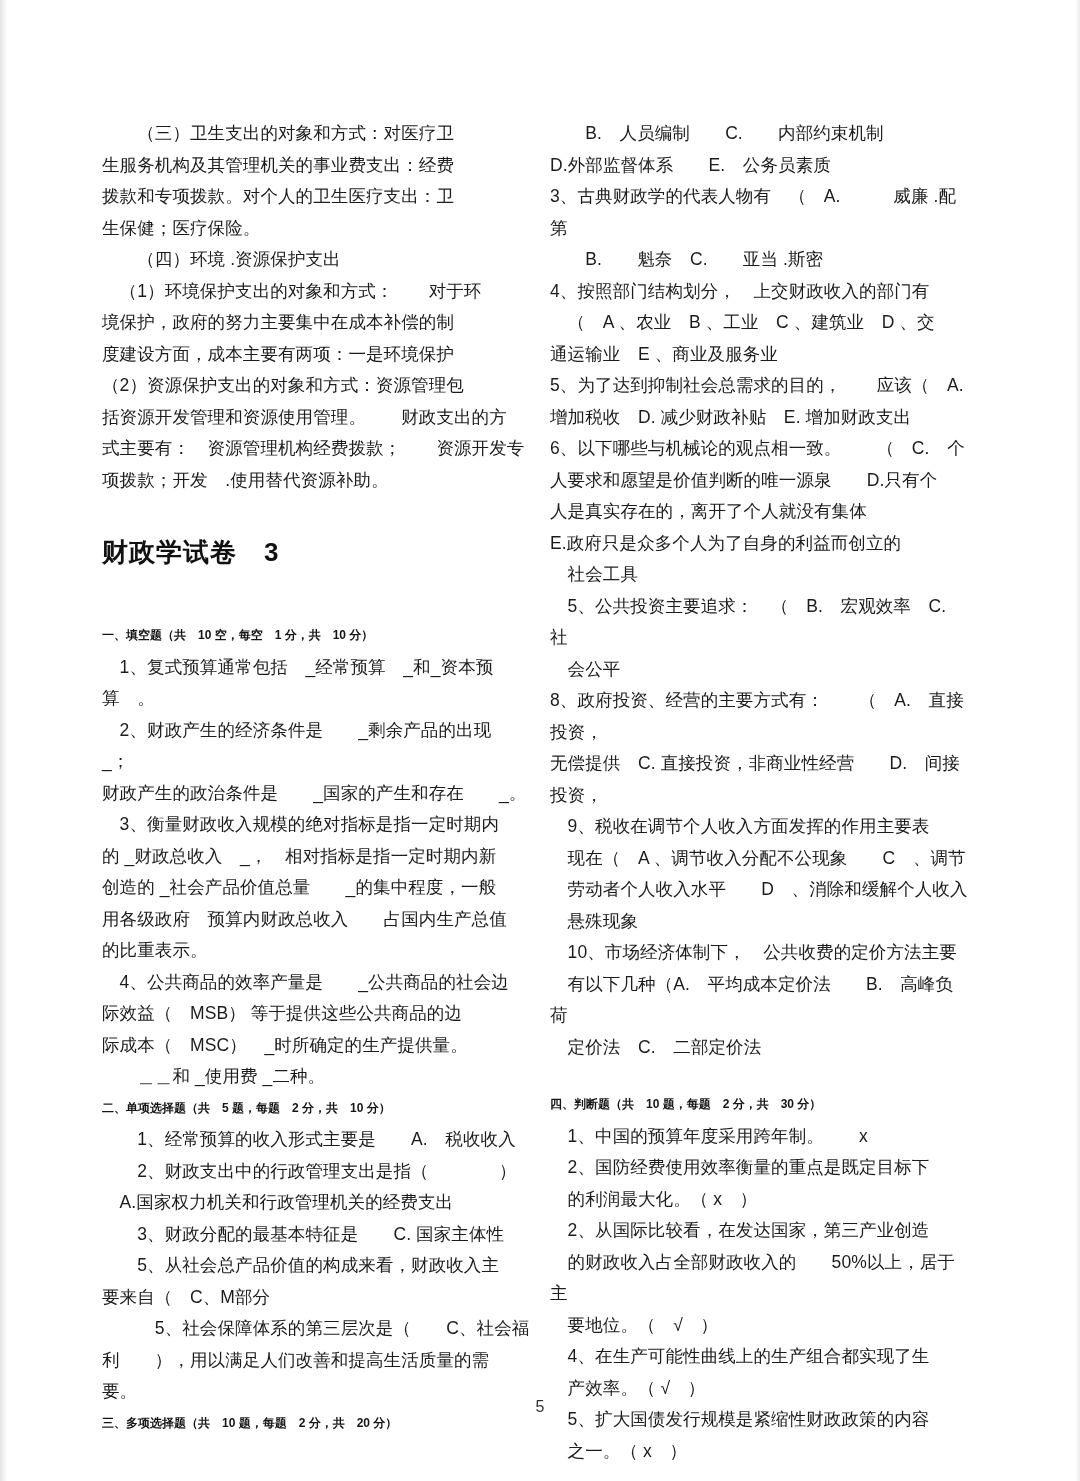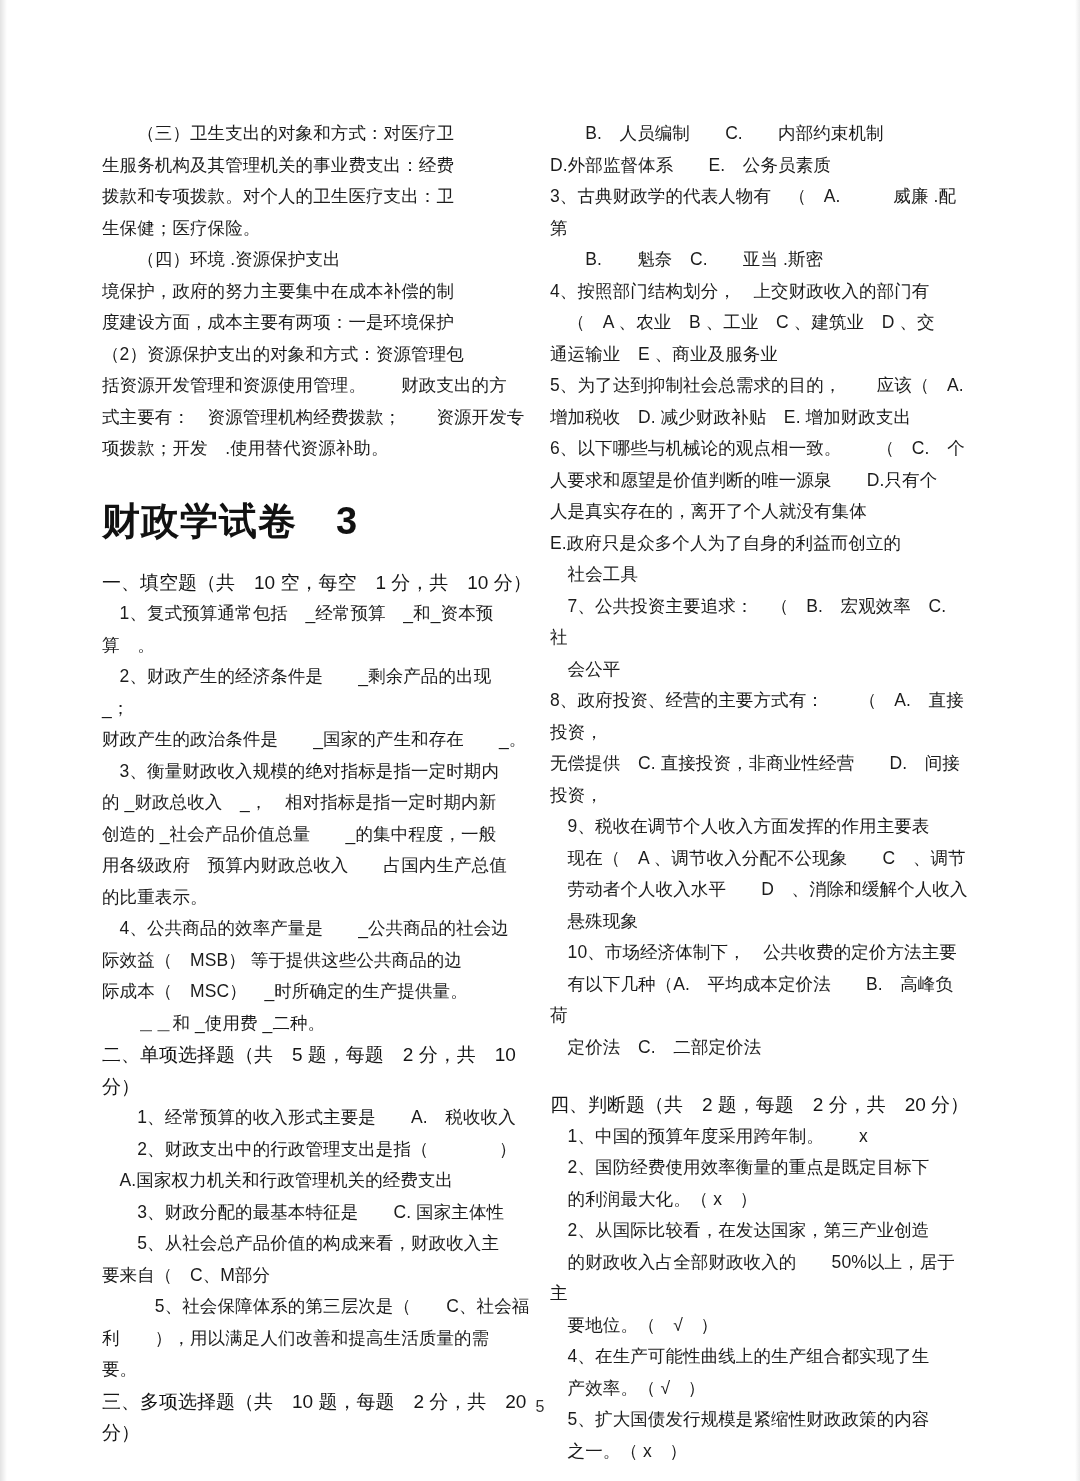--- a/index.html
+++ b/index.html
@@ -60,34 +60,34 @@
   .line {
     font-size: 17.5px;
     line-height: 31.5px;
     white-space: pre-wrap;
     letter-spacing: 0.1px;
     color: #1c1c1c;
   }
   .line.ind0 { padding-left: 0; }
 
   .paper-title {
-    font-size: 38px;
+    font-size: 26px;
     font-weight: 700;
     line-height: 40px;
     letter-spacing: 1px;
     color: #111;
     margin-top: 36px;
-    margin-bottom: 0;
+    margin-bottom: 22px;
   }
   .gap-md { height: 26px; }
 
   .section-head {
-    font-size: 19px;
+    font-size: 12px;
     line-height: 31.5px;
-    font-weight: 400;
+    font-weight: 700;
     color: #151515;
     white-space: pre-wrap;
   }
 
   .page-number {
     position: absolute;
     left: 0;
     right: 0;
     top: 1398px;
     text-align: center;
@@ -103,20 +103,21 @@
   <div class="columns">
 
     <div class="col col-left">
 
       <div>
         <div class="line ind0">　　（三）卫生支出的对象和方式：对医疗卫</div>
         <div class="line ind0">生服务机构及其管理机关的事业费支出：经费</div>
         <div class="line ind0">拨款和专项拨款。对个人的卫生医疗支出：卫</div>
         <div class="line ind0">生保健；医疗保险。</div>
         <div class="line ind0">　　（四）环境 .资源保护支出</div>
+        <div class="line ind0">　（1）环境保护支出的对象和方式：　　对于环</div>
         <div class="line ind0">境保护，政府的努力主要集中在成本补偿的制</div>
         <div class="line ind0">度建设方面，成本主要有两项：一是环境保护</div>
         <div class="line ind0">（2）资源保护支出的对象和方式：资源管理包</div>
         <div class="line ind0">括资源开发管理和资源使用管理。　　财政支出的方</div>
         <div class="line ind0">式主要有：　资源管理机构经费拨款；　　资源开发专</div>
         <div class="line ind0">项拨款；开发　.使用替代资源补助。</div>
       </div>
 
       <div class="paper-title">财政学试卷　3</div>
 
@@ -165,36 +166,36 @@
         <div class="line ind0">4、按照部门结构划分，　上交财政收入的部门有</div>
         <div class="line ind0">　（　A 、农业　B 、工业　C 、建筑业　D 、交</div>
         <div class="line ind0">通运输业　E 、商业及服务业</div>
         <div class="line ind0">5、为了达到抑制社会总需求的目的，　　应该（　A.</div>
         <div class="line ind0">增加税收　D. 减少财政补贴　E. 增加财政支出</div>
         <div class="line ind0">6、以下哪些与机械论的观点相一致。　　（　C.　个</div>
         <div class="line ind0">人要求和愿望是价值判断的唯一源泉　　D.只有个</div>
         <div class="line ind0">人是真实存在的，离开了个人就没有集体</div>
         <div class="line ind0">E.政府只是众多个人为了自身的利益而创立的</div>
         <div class="line ind0">　社会工具</div>
-        <div class="line ind0">　7、公共投资主要追求：　（　B.　宏观效率　C.　社</div>
+        <div class="line ind0">　5、公共投资主要追求：　（　B.　宏观效率　C.　社</div>
         <div class="line ind0">　会公平</div>
         <div class="line ind0">8、政府投资、经营的主要方式有：　　（　A.　直接投资，</div>
         <div class="line ind0">无偿提供　C. 直接投资，非商业性经营　　D.　间接投资，</div>
         <div class="line ind0">　9、税收在调节个人收入方面发挥的作用主要表</div>
         <div class="line ind0">　现在（　A 、调节收入分配不公现象　　C　、调节</div>
         <div class="line ind0">　劳动者个人收入水平　　D　、消除和缓解个人收入</div>
         <div class="line ind0">　悬殊现象</div>
         <div class="line ind0">　10、市场经济体制下，　公共收费的定价方法主要</div>
         <div class="line ind0">　有以下几种（A.　平均成本定价法　　B.　高峰负荷</div>
         <div class="line ind0">　定价法　C.　二部定价法</div>
       </div>
 
       <div class="gap-md"></div>
 
-      <div class="section-head">四、判断题（共　2 题，每题　2 分，共　20 分）</div>
+      <div class="section-head">四、判断题（共　10 题，每题　2 分，共　30 分）</div>
       <div>
         <div class="line ind0">　1、中国的预算年度采用跨年制。　　x</div>
         <div class="line ind0">　2、国防经费使用效率衡量的重点是既定目标下</div>
         <div class="line ind0">　的利润最大化。（ x　）</div>
         <div class="line ind0">　2、从国际比较看，在发达国家，第三产业创造</div>
         <div class="line ind0">　的财政收入占全部财政收入的　　50%以上，居于主</div>
         <div class="line ind0">　要地位。（　√　）</div>
         <div class="line ind0">　4、在生产可能性曲线上的生产组合都实现了生</div>
         <div class="line ind0">　产效率。（ √　）</div>
         <div class="line ind0">　5、扩大国债发行规模是紧缩性财政政策的内容</div>

